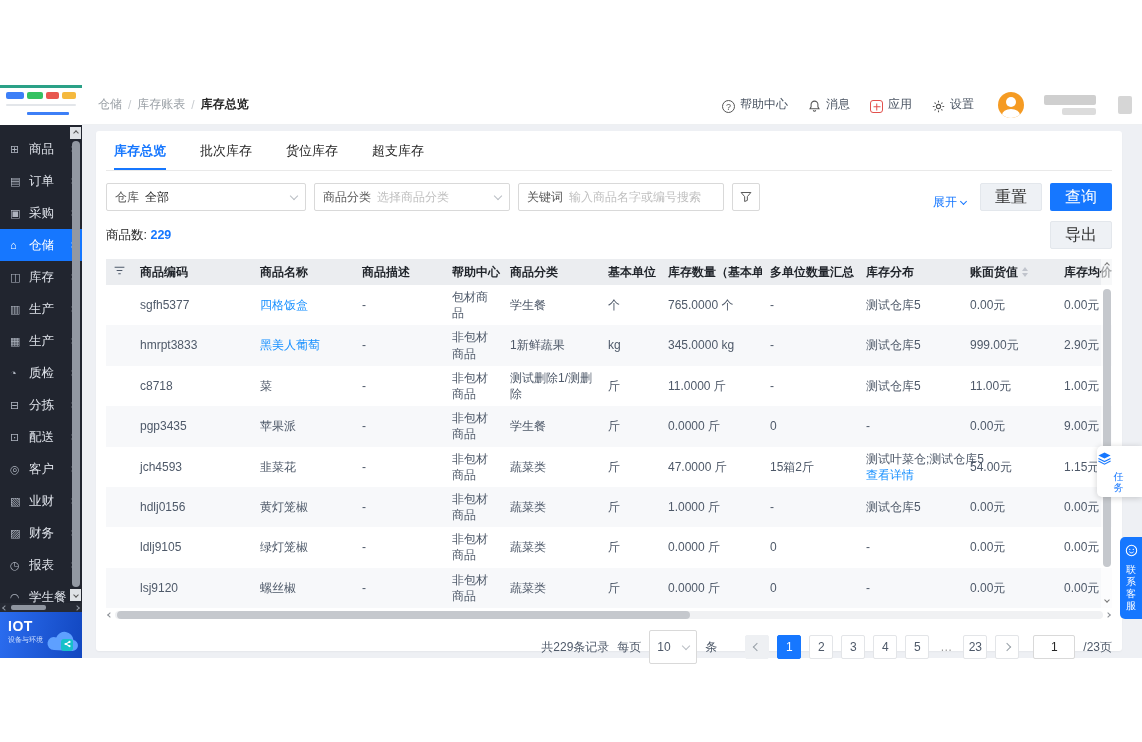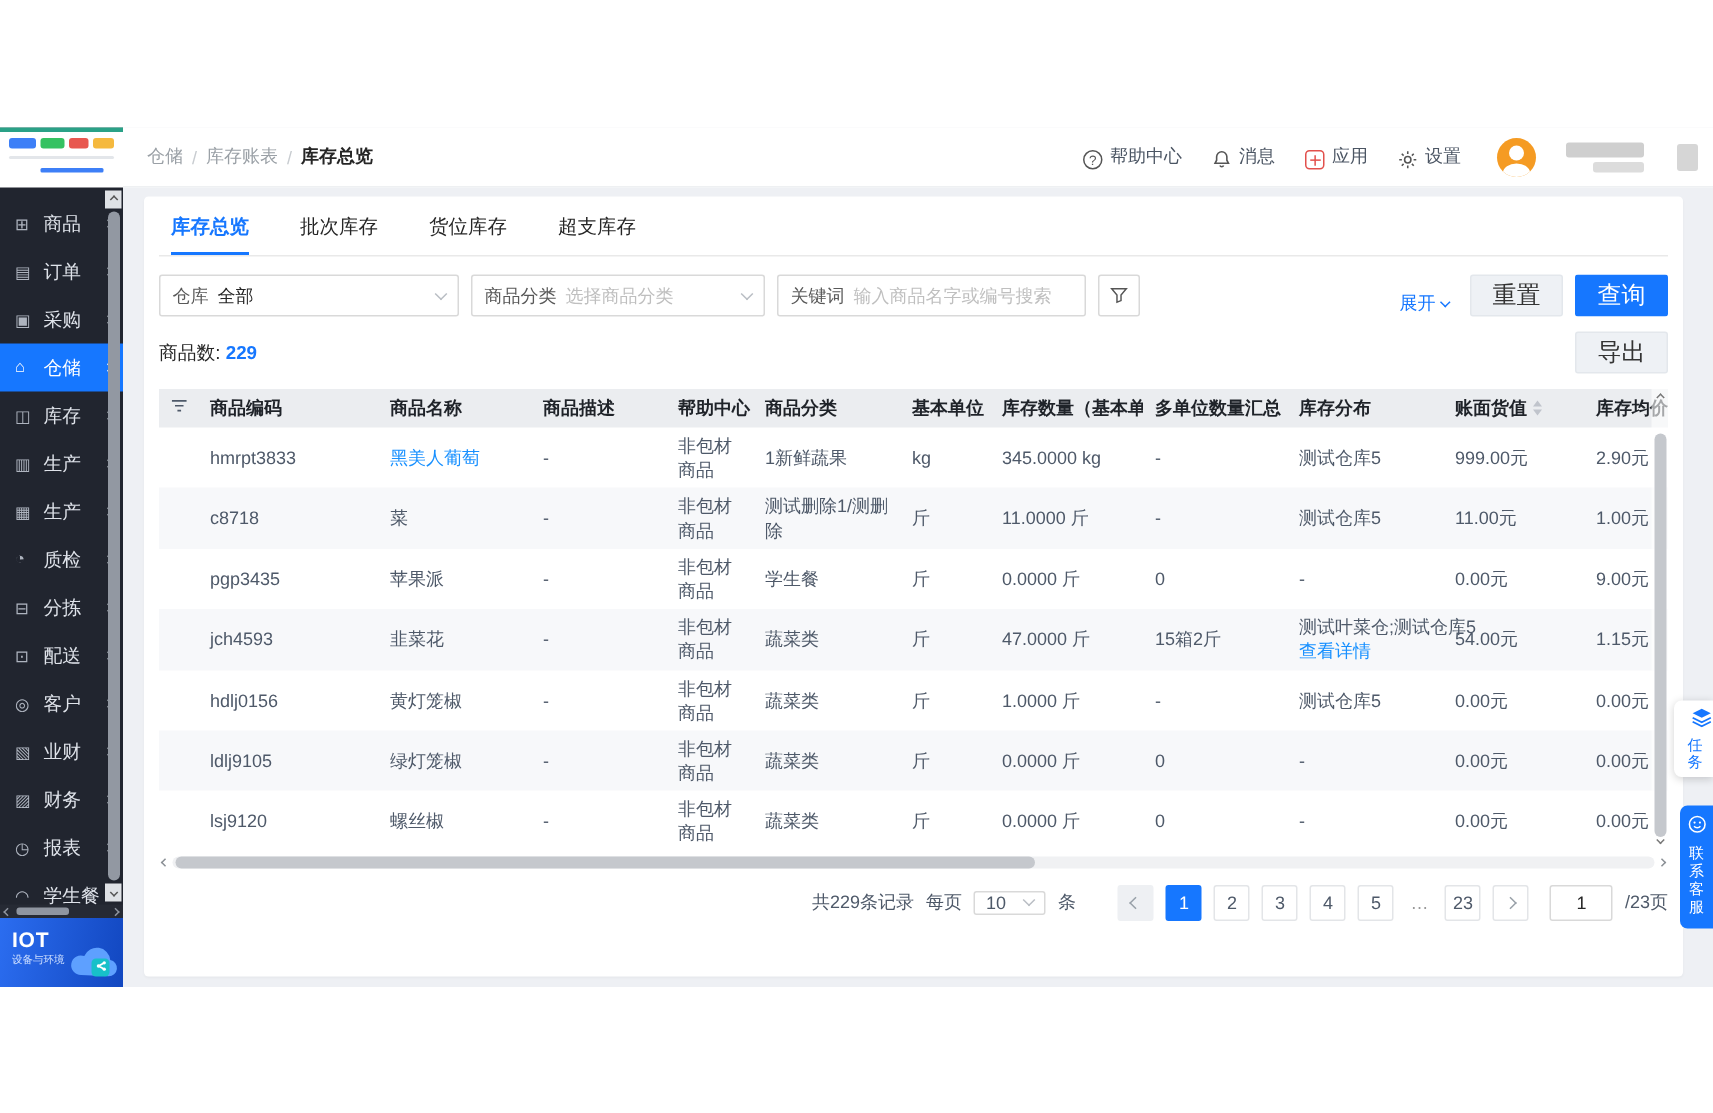--- a/index.html
+++ b/index.html
@@ -106,31 +106,31 @@
   .tv .cv.up{margin-top:4px}
   .tv-thumb{width:8px;background:#c5c8cd;border-radius:4px;height:278px;margin-top:22px}
   .tv .cv.dn{margin-top:auto;margin-bottom:6px}
   
   .hscroll{height:10px;margin-top:2px;display:flex;align-items:center;gap:3px;padding:0 2px}
   .hscroll .cv{width:4px;height:4px;border-color:#8a8f95}
   .hs-track{flex:1;height:8px;background:#f0f1f3;border-radius:4px;position:relative}
   .hs-thumb{position:absolute;left:2px;top:0;height:8px;width:58%;background:#c5c8cd;border-radius:4px}
   
   .pager{margin-top:10px;display:flex;justify-content:flex-end;align-items:center;gap:8px;font-size:12px;color:#4e5969}
-  .psel{height:16px;min-width:48px;border:1px solid #d9d9d9;border-radius:2px;display:inline-flex;align-items:center;justify-content:space-between;padding:0 7px;gap:6px;cursor:pointer;background:#fff}
+  .psel{height:34px;min-width:48px;border:1px solid #d9d9d9;border-radius:2px;display:inline-flex;align-items:center;justify-content:space-between;padding:0 7px;gap:6px;cursor:pointer;background:#fff}
   .psel .cv{border-color:#b9bec4;margin-top:-3px}
   .pgap{width:12px}
   .p-btn{width:24px;height:24px;border:1px solid #e3e5e8;border-radius:2px;background:#fff;display:inline-flex;align-items:center;justify-content:center;cursor:pointer;color:#4e5969}
   .p-btn.prev{background:#eef0f3;border-color:#eef0f3}
   .p-btn.on{background:#1677ff;border-color:#1677ff;color:#fff}
   .p-ell{width:18px;text-align:center;color:#999}
   .plist{display:inline-flex;gap:8px;align-items:center}
   .pjump{width:42px;height:24px;border:1px solid #d9d9d9;border-radius:2px;text-align:center;font-size:12px;color:#262626;outline:none;margin-left:6px}
   
-  .float-tasks{position:absolute;right:0;top:467px;width:26px;background:#fff;border-radius:5px 0 0 5px;box-shadow:0 1px 6px rgba(0,0,0,.18);padding:5px 0 4px;text-align:right;cursor:pointer;z-index:9}
+  .float-tasks{position:absolute;right:0;top:446px;width:45px;background:#fff;border-radius:5px 0 0 5px;box-shadow:0 1px 6px rgba(0,0,0,.18);padding:5px 0 4px;text-align:left;cursor:pointer;z-index:9}
   .ft-lab{color:#1677ff;font-size:10px;line-height:11px;width:12px;margin:2px auto 0;word-break:break-all}
   .float-svc{position:absolute;right:0;top:537px;width:22px;background:#1677ff;border-radius:5px 0 0 5px;padding:6px 0 7px;text-align:center;cursor:pointer;z-index:9}
   .fs-lab{color:#fff;font-size:10px;line-height:12px;width:11px;margin:3px auto 0;word-break:break-all}
 </style>
 </head>
 <body>
 
 <div class="page" data-name="page">
   <div class="app" data-name="app-window">
 
@@ -395,20 +395,36 @@
                         </span>
                       </span></th>
                     <th data-name="column-header"><span class="th-in">
                         <span data-name="column-header-label">库存均价</span>
                       </span></th>
                   </tr>
               </thead>
               <tbody data-name="table-body">
                   <tr data-name="table-row">
                     <td data-name="row-icon-cell"></td>
+                    <td data-name="cell-code">sgfh5377</td>
+                    <td data-name="cell-name"><span class="lnk" data-name="product-name-link">四格饭盒</span></td>
+                    <td data-name="cell-desc">-</td>
+                    <td data-name="cell-pack">包材商品</td>
+                    <td data-name="cell-cat">学生餐</td>
+                    <td class="nw" data-name="cell-unit">个</td>
+                    <td class="nw" data-name="cell-qty">765.0000 个</td>
+                    <td data-name="cell-multi">-</td>
+                    <td data-name="cell-dist">
+                      <div data-name="dist-value">测试仓库5</div>
+                    </td>
+                    <td class="nw" data-name="cell-value">0.00元</td>
+                    <td class="nw" data-name="cell-avg">0.00元</td>
+                  </tr>
+                  <tr data-name="table-row">
+                    <td data-name="row-icon-cell"></td>
                     <td data-name="cell-code">hmrpt3833</td>
                     <td data-name="cell-name"><span class="lnk" data-name="product-name-link">黑美人葡萄</span></td>
                     <td data-name="cell-desc">-</td>
                     <td data-name="cell-pack">非包材商品</td>
                     <td data-name="cell-cat">1新鲜蔬果</td>
                     <td class="nw" data-name="cell-unit">kg</td>
                     <td class="nw" data-name="cell-qty">345.0000 kg</td>
                     <td data-name="cell-multi">-</td>
                     <td data-name="cell-dist">
                       <div data-name="dist-value">测试仓库5</div>

